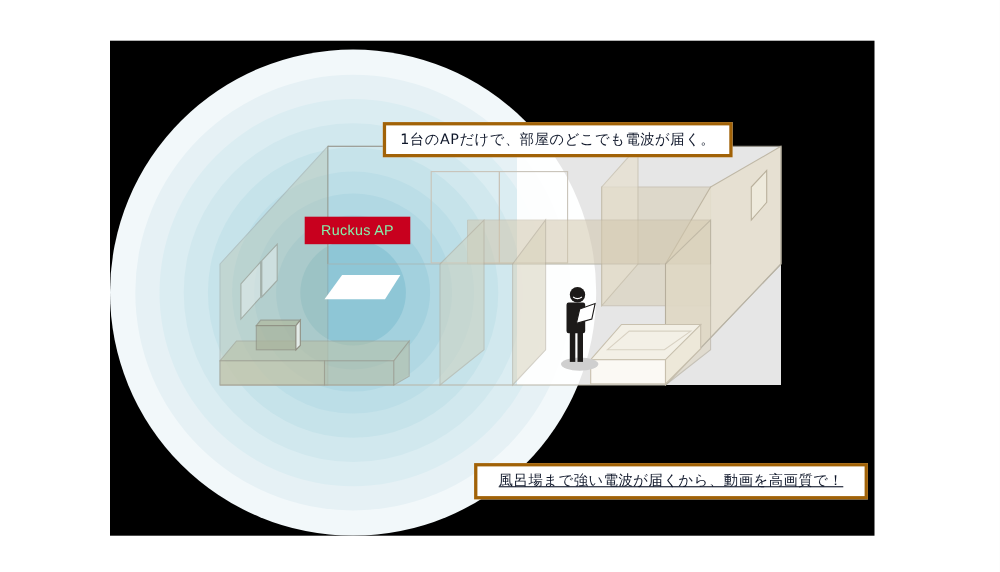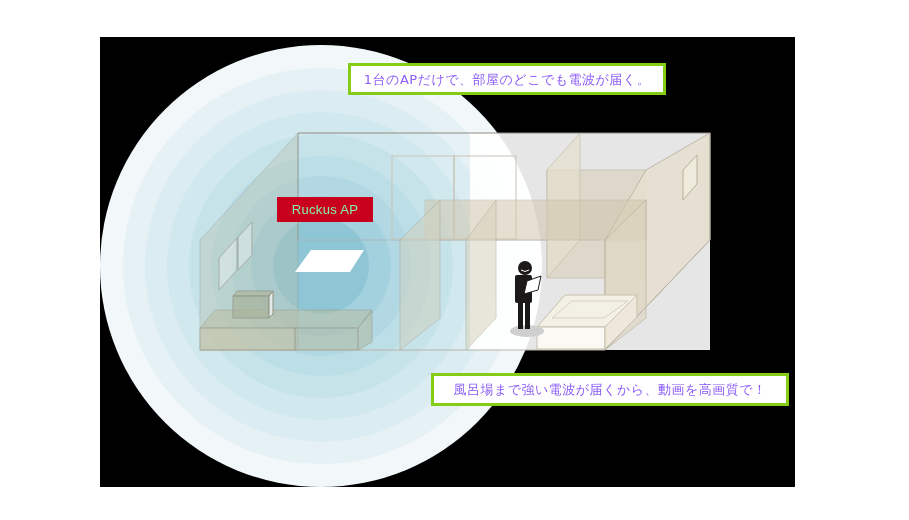--- a/index.html
+++ b/index.html
@@ -1,26 +1,26 @@
 <!DOCTYPE html>
 <html><head>
 <meta charset="utf-8">
 <style>
   html, body { margin: 0; padding: 0; background: #ffffff; }
   body { width: 909px; height: 520px; position: relative; overflow: hidden; font-family: "DejaVu Sans", "Liberation Sans", sans-serif; }
   .stage { position: absolute; left: 0; top: 0; width: 909px; height: 520px; }
   .black-panel { position: absolute; left: 100px; top: 37px; width: 695px; height: 450px; background: #000; overflow: hidden; }
   svg.scene { position: absolute; left: 0; top: 0; }
   .callout {
-    position: absolute; background: #fff; border: 3px solid #84cc16; color: #8b5cf6;
+    position: absolute; background: #fff; border: 3px solid #a16207; color: #0f172a;
     font-size: 13px; line-height: 1; display: flex; align-items: center; justify-content: center;
-    box-sizing: border-box; white-space: nowrap; letter-spacing: 0.5px;
+    box-sizing: border-box; white-space: nowrap; letter-spacing: 0.5px; margin-top: 48px;
   }
   .callout-top { left: 348px; top: 63px; width: 318px; height: 32px; }
-  .callout-bottom { left: 431px; top: 373px; width: 358px; height: 33px; }
+  .callout-bottom { left: 431px; top: 373px; width: 358px; height: 33px; text-decoration: underline; }
   .ap-label {
     position: absolute; left: 277px; top: 197px; width: 96px; height: 25px;
     background: #c8001e; color: #86efac; font-size: 13px; display: flex; align-items: center; justify-content: center;
     font-family: "Liberation Sans", sans-serif; letter-spacing: 0.3px;
   }
 </style>
 </head>
 <body>
 
 <div class="stage">

